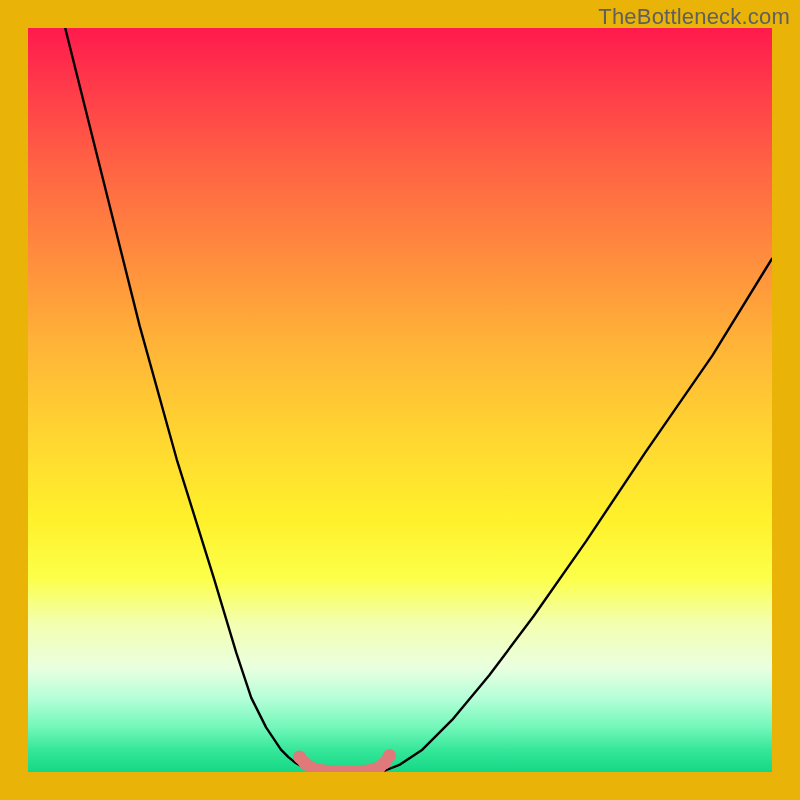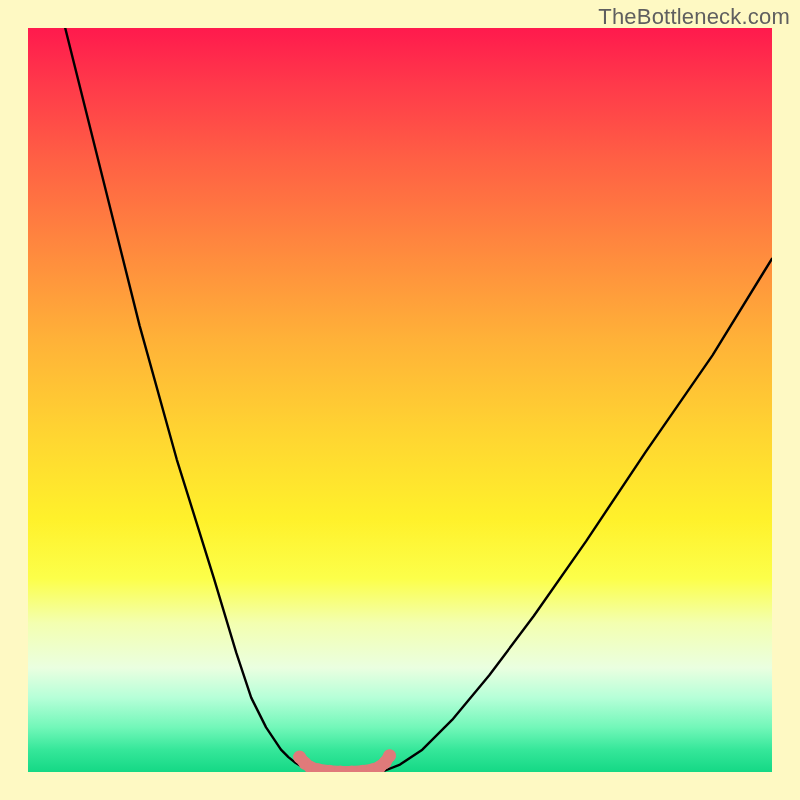--- a/index.html
+++ b/index.html
@@ -10,21 +10,21 @@
     background: #000;
     overflow: hidden;
     font-family: Arial, Helvetica, sans-serif;
   }
   .frame {
     position: absolute;
     left: 0;
     top: 0;
     width: 800px;
     height: 800px;
-    background: #fef9c3;
+    background: #eab308;
   }
   .plot-area {
     position: absolute;
     left: 28px;
     top: 28px;
     width: 744px;
     height: 744px;
     overflow: hidden;
   }
   .gradient {

